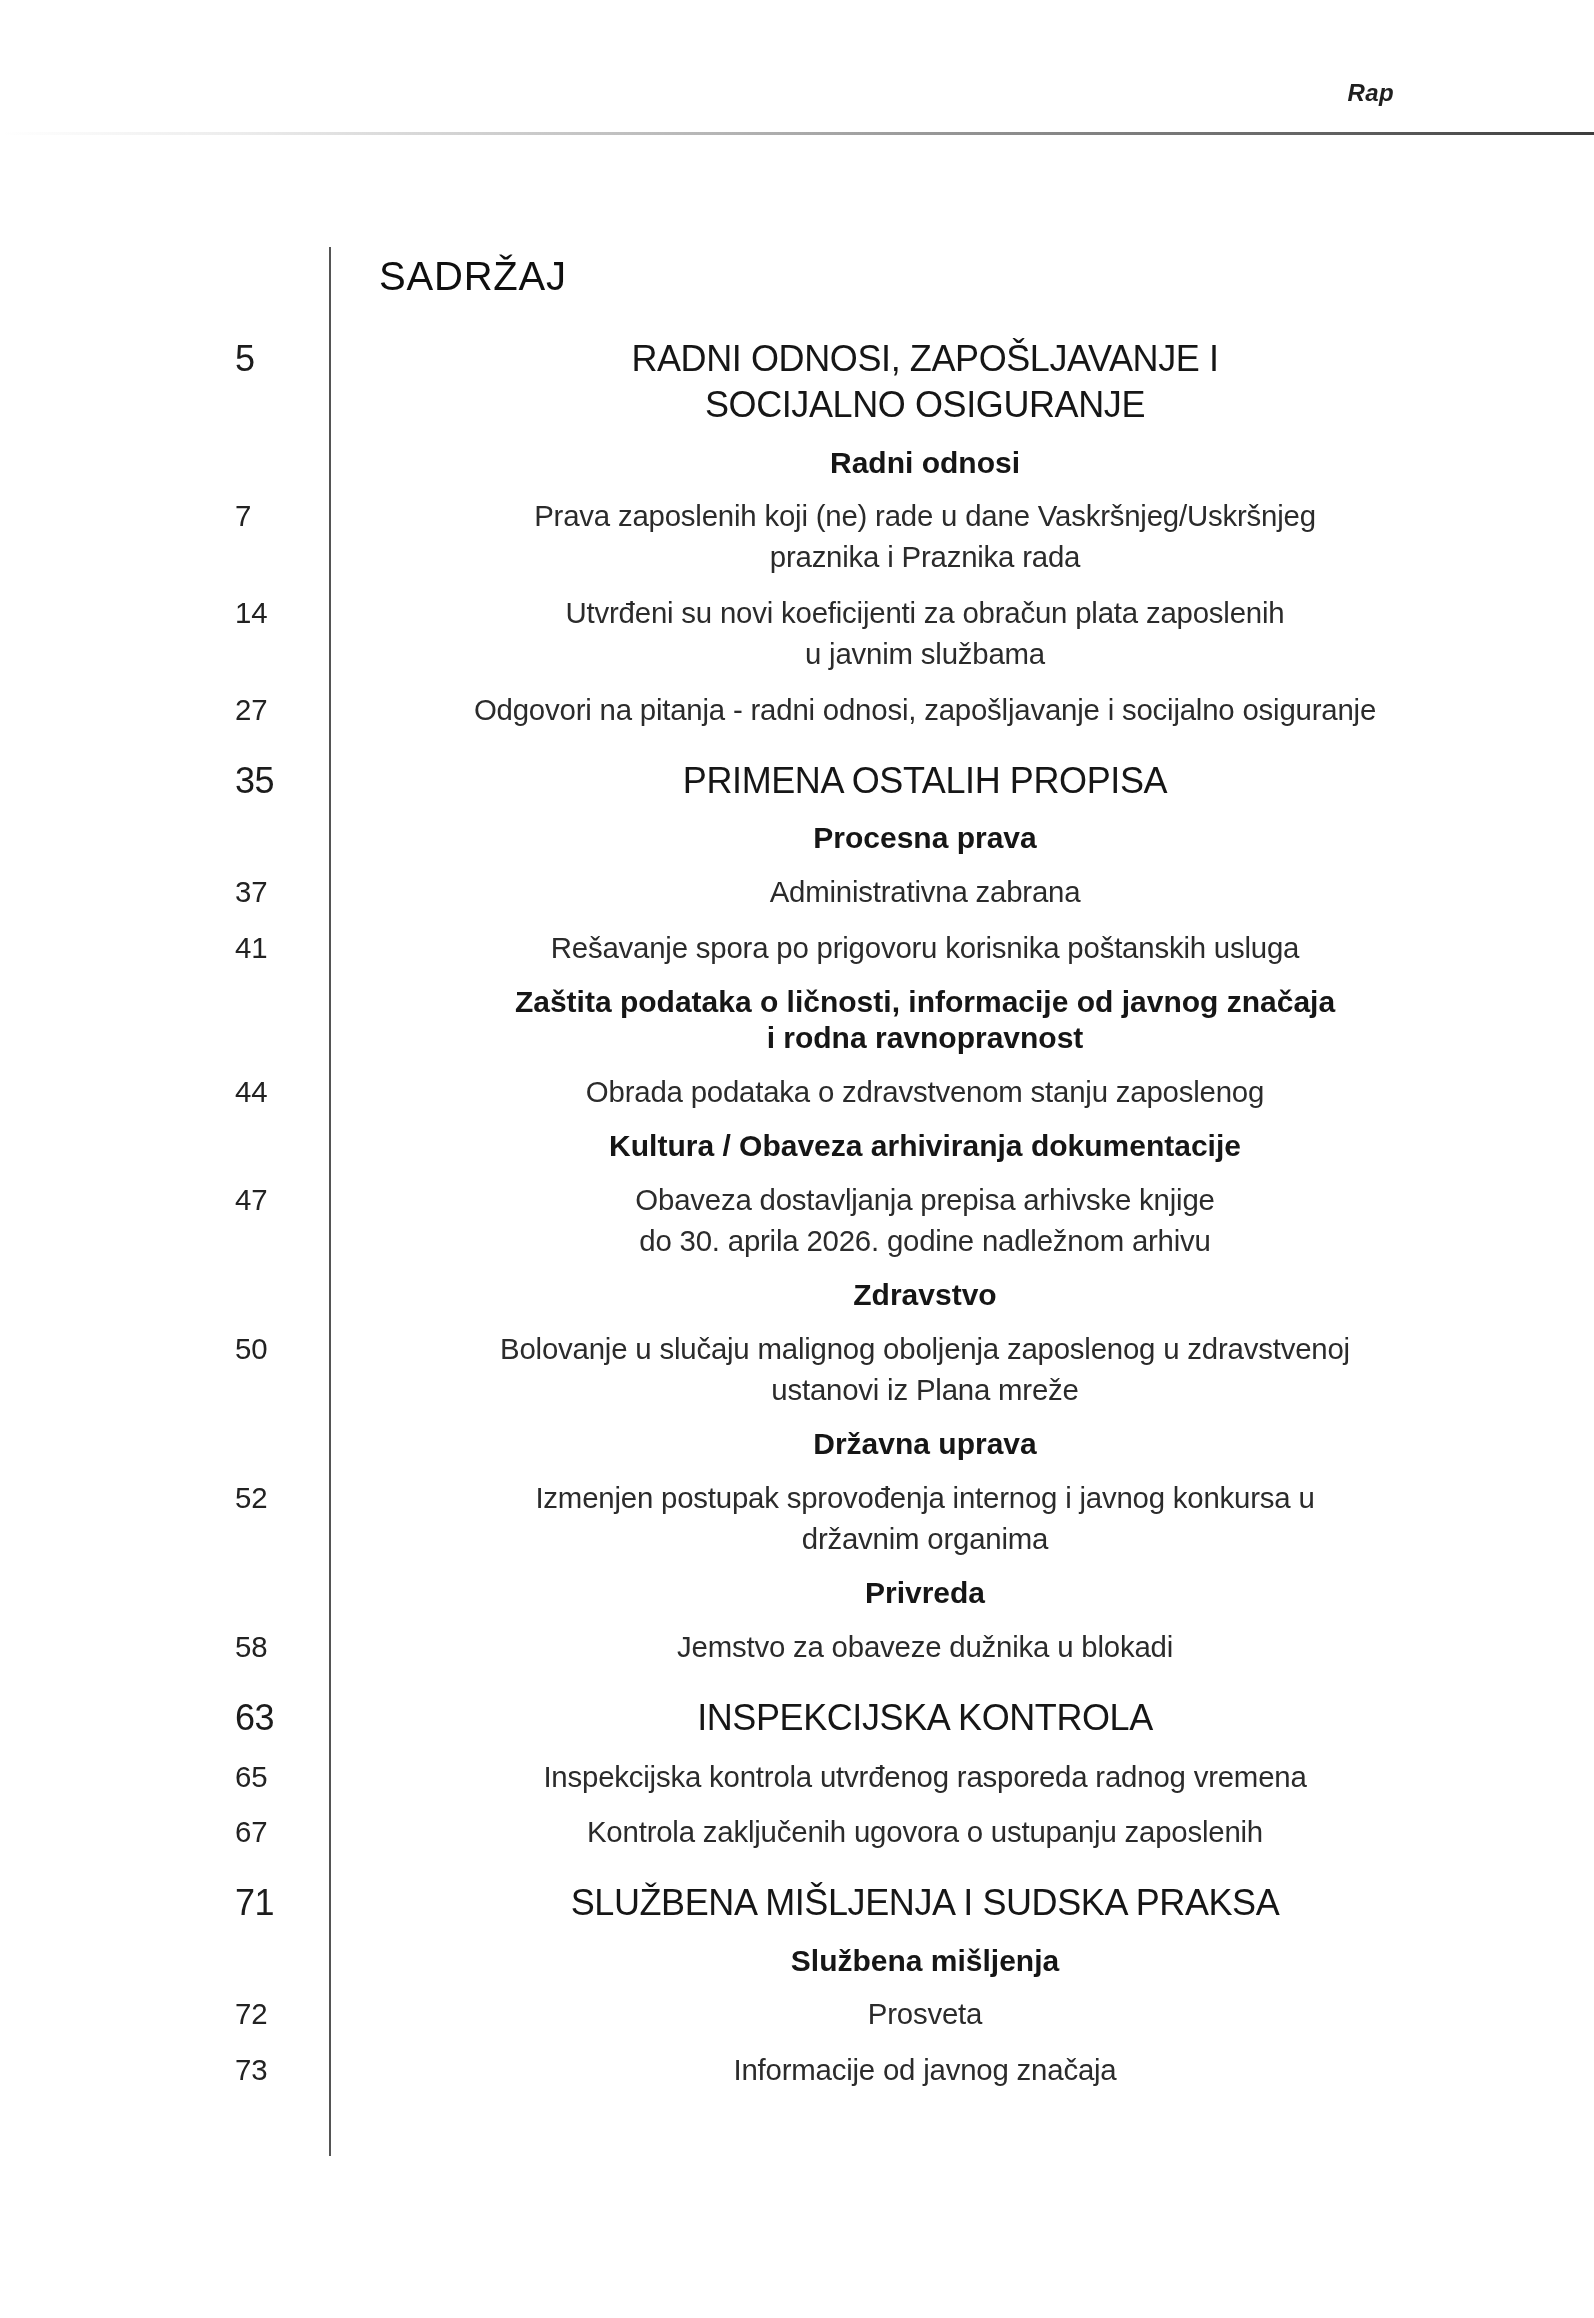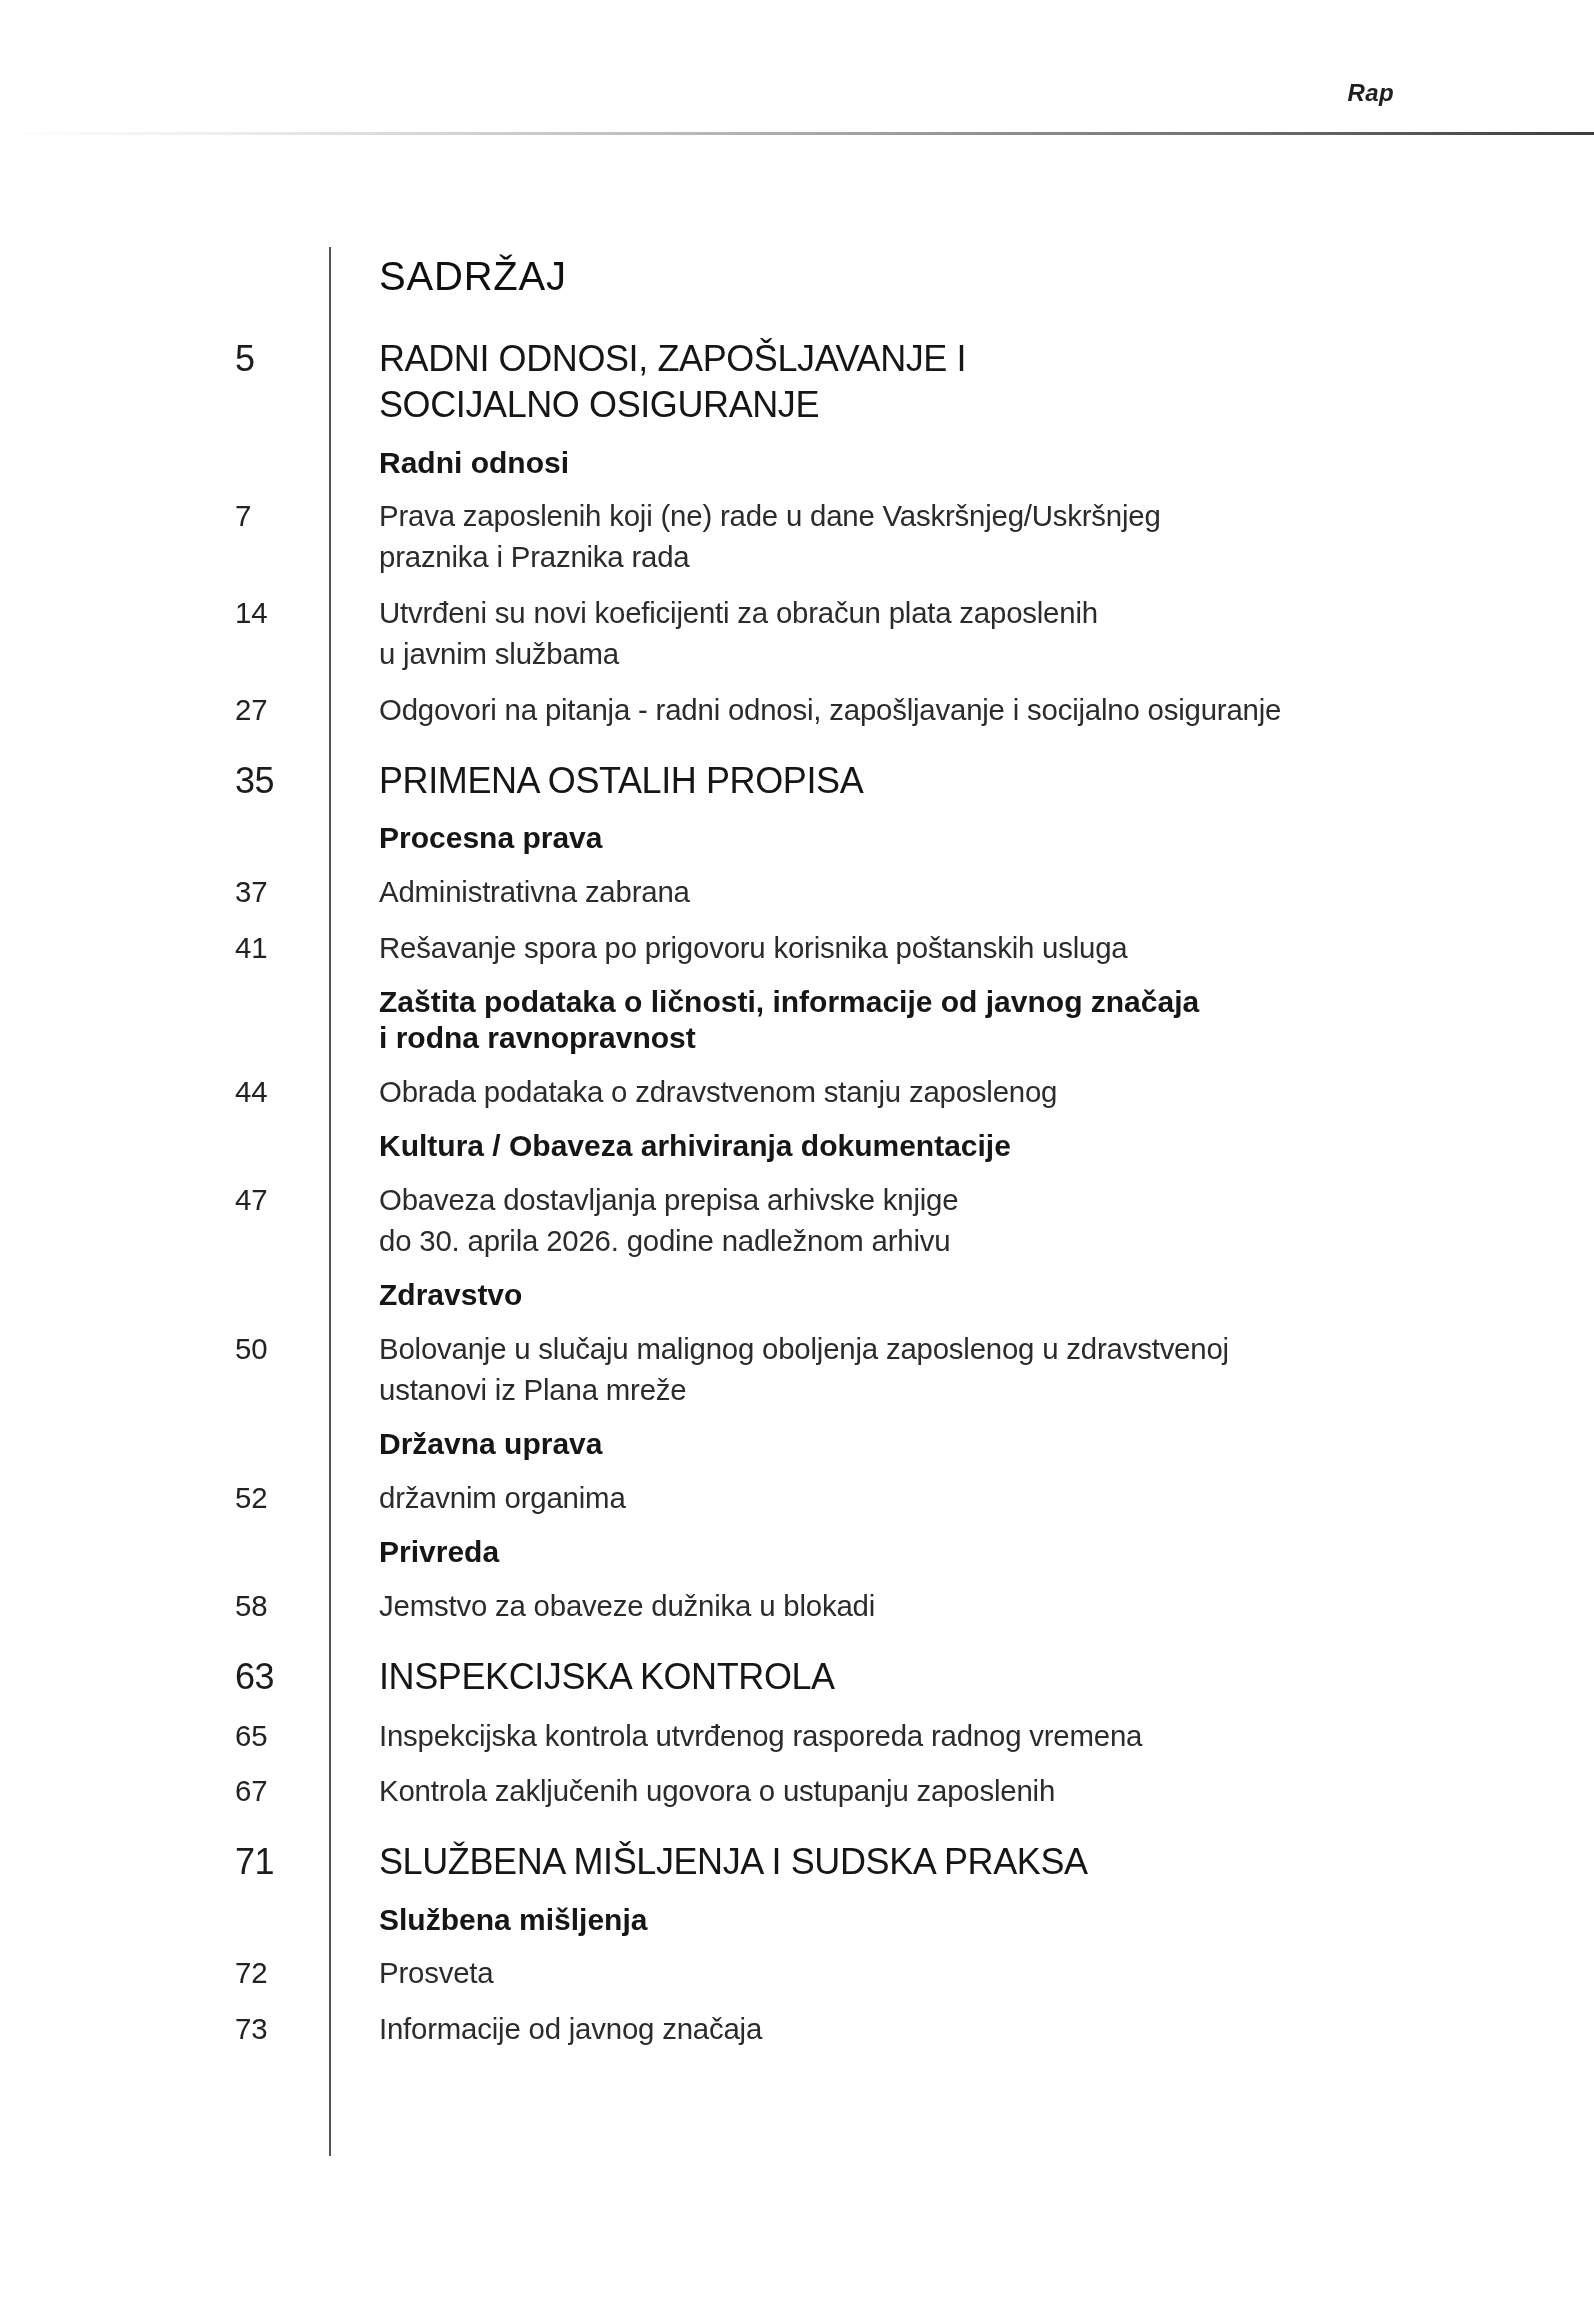--- a/index.html
+++ b/index.html
@@ -60,21 +60,21 @@
     padding-left:379px;
     padding-right:123px;
   }
   .row .num{
     position:absolute;
     left:235px;
     top:0;
     color:#1c1c1c;
   }
   .row .entry-text{white-space:nowrap;}
-  .row .entry-text .line{display:block;}
+  .row .entry-text .line{display:block;text-align:center;}
 
   .row.section{
     margin-top:28px;
     font-size:36px;
     line-height:46px;
     font-weight:400;
     letter-spacing:-0.4px;
     color:#161616;
   }
   .row.section .num{font-size:36px;line-height:46px;}
@@ -201,20 +201,21 @@
         </div>
       </div>
       <div class="row subheading">
         <div class="entry-text">
           <span class="line">Državna uprava</span>
         </div>
       </div>
       <div class="row article">
         <span class="num">52</span>
         <div class="entry-text">
+          <span class="line">Izmenjen postupak sprovođenja internog i javnog konkursa u</span>
           <span class="line">državnim organima</span>
         </div>
       </div>
       <div class="row subheading">
         <div class="entry-text">
           <span class="line">Privreda</span>
         </div>
       </div>
       <div class="row article">
         <span class="num">58</span>

